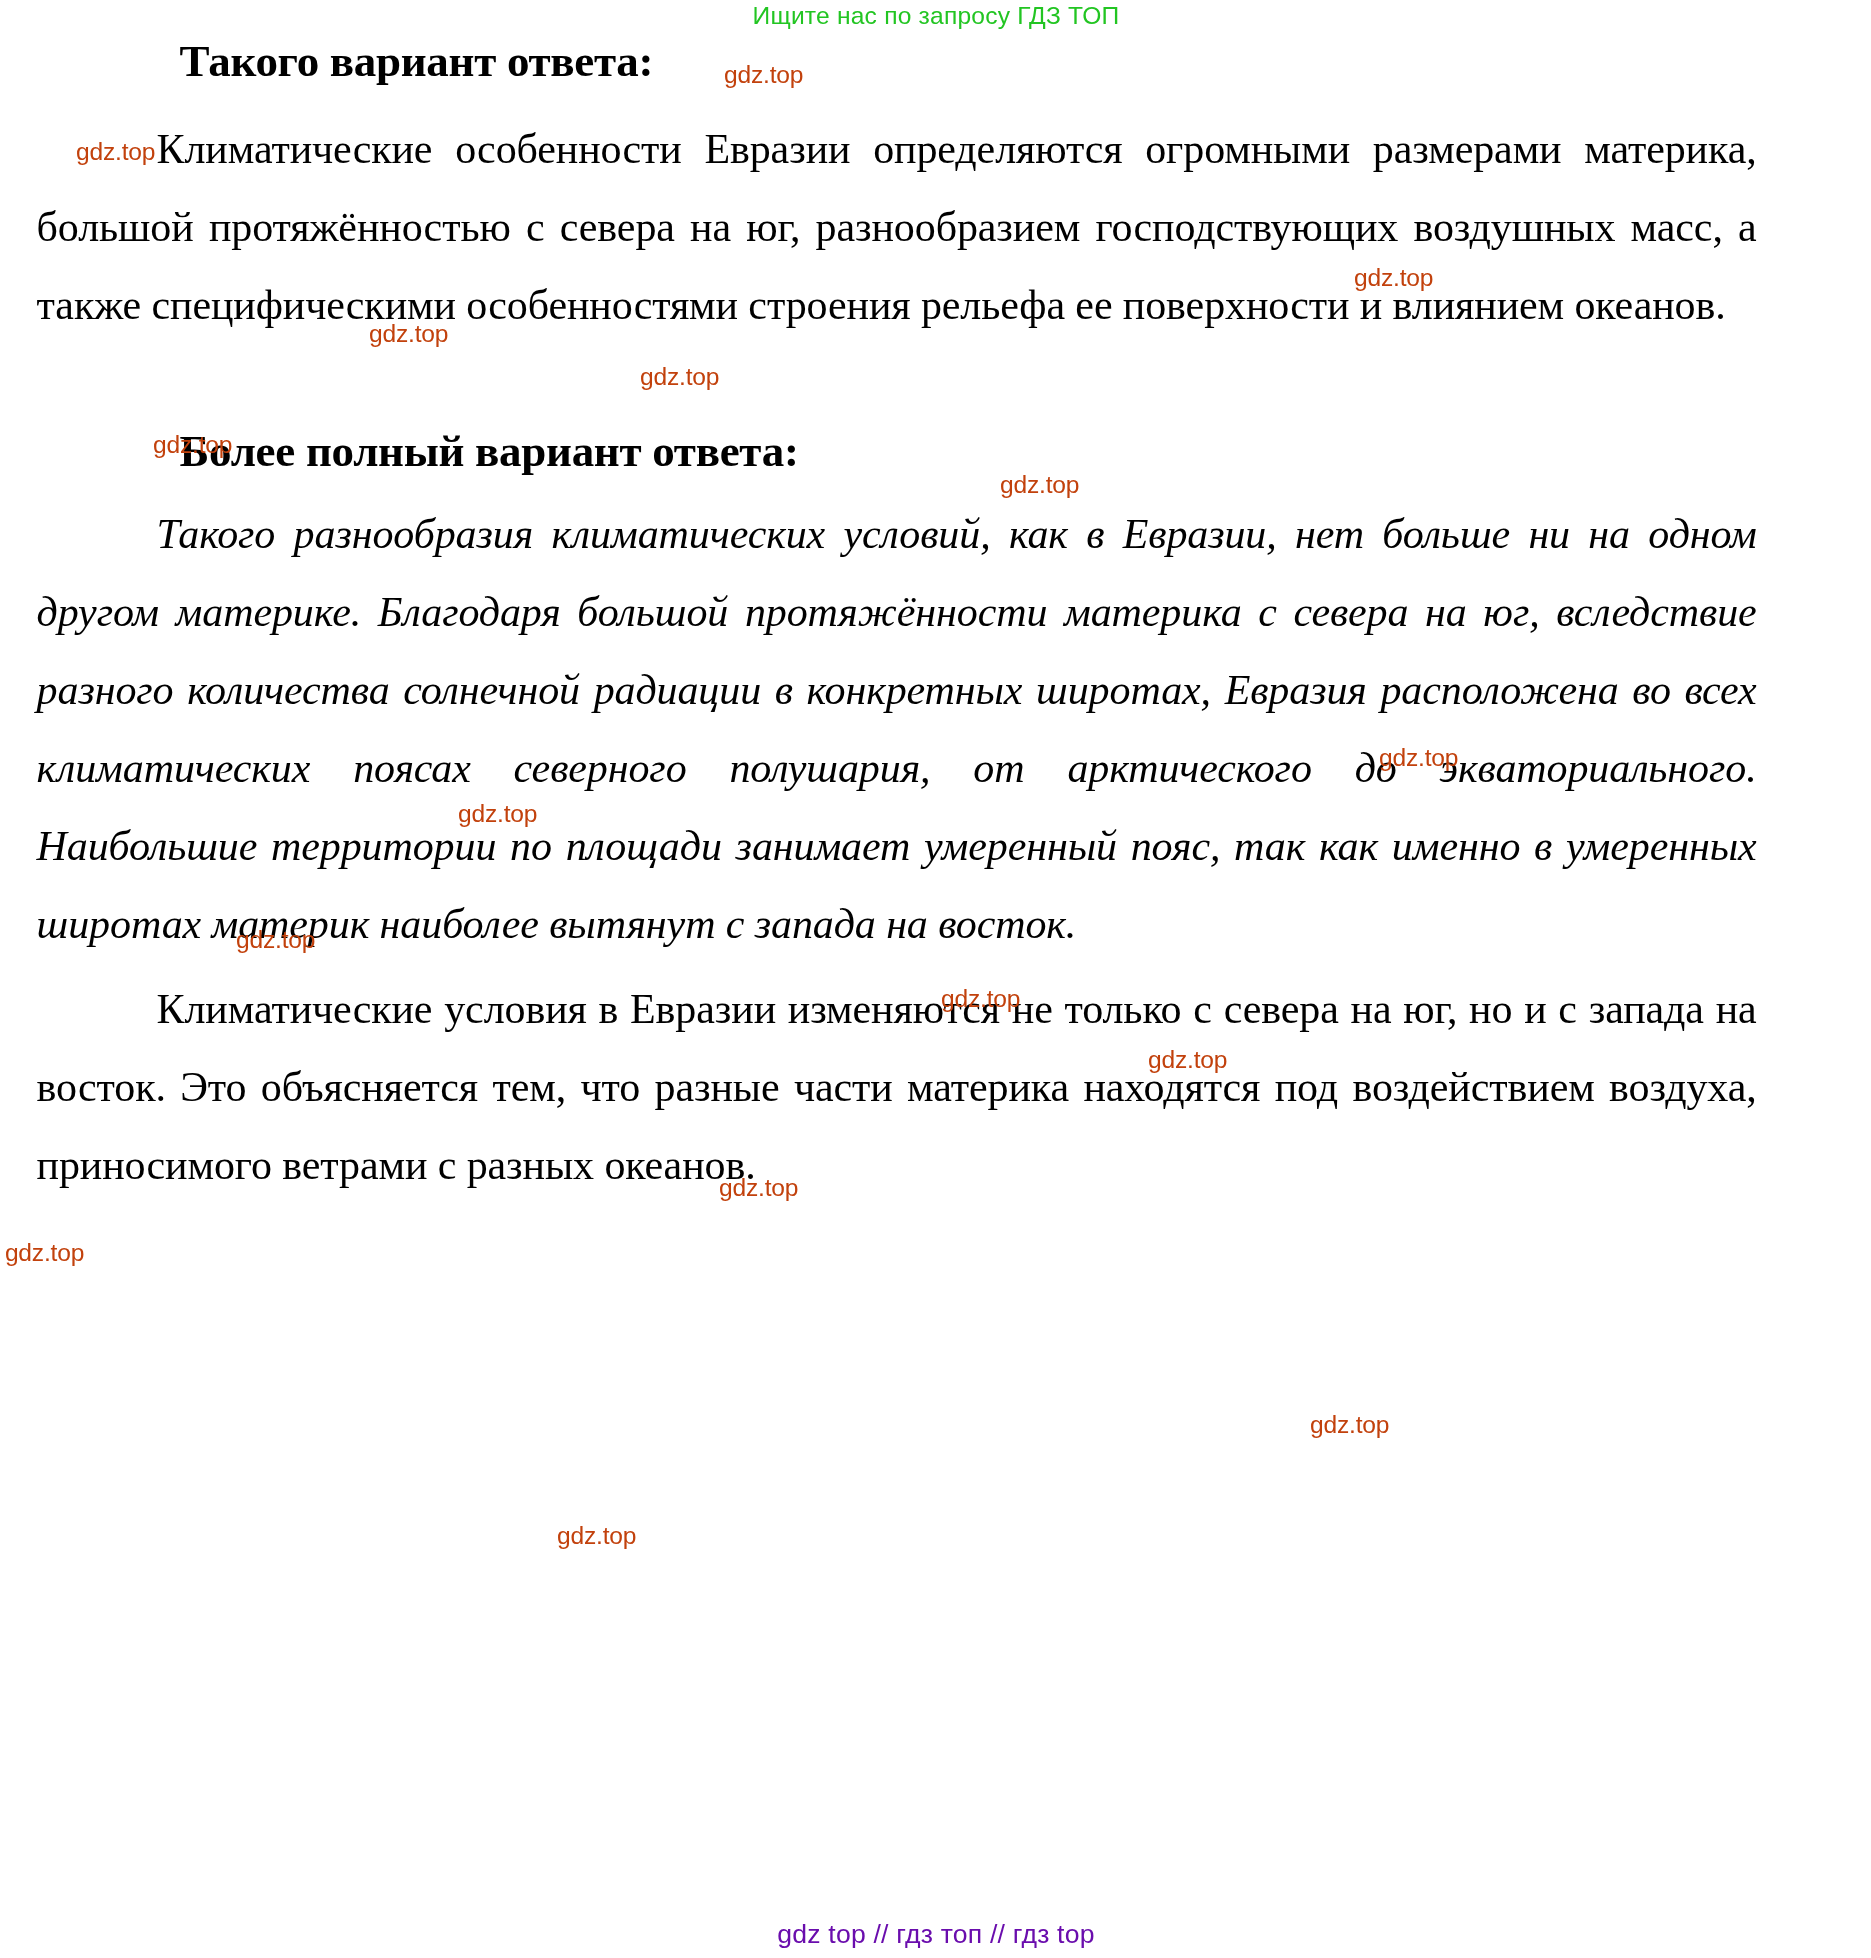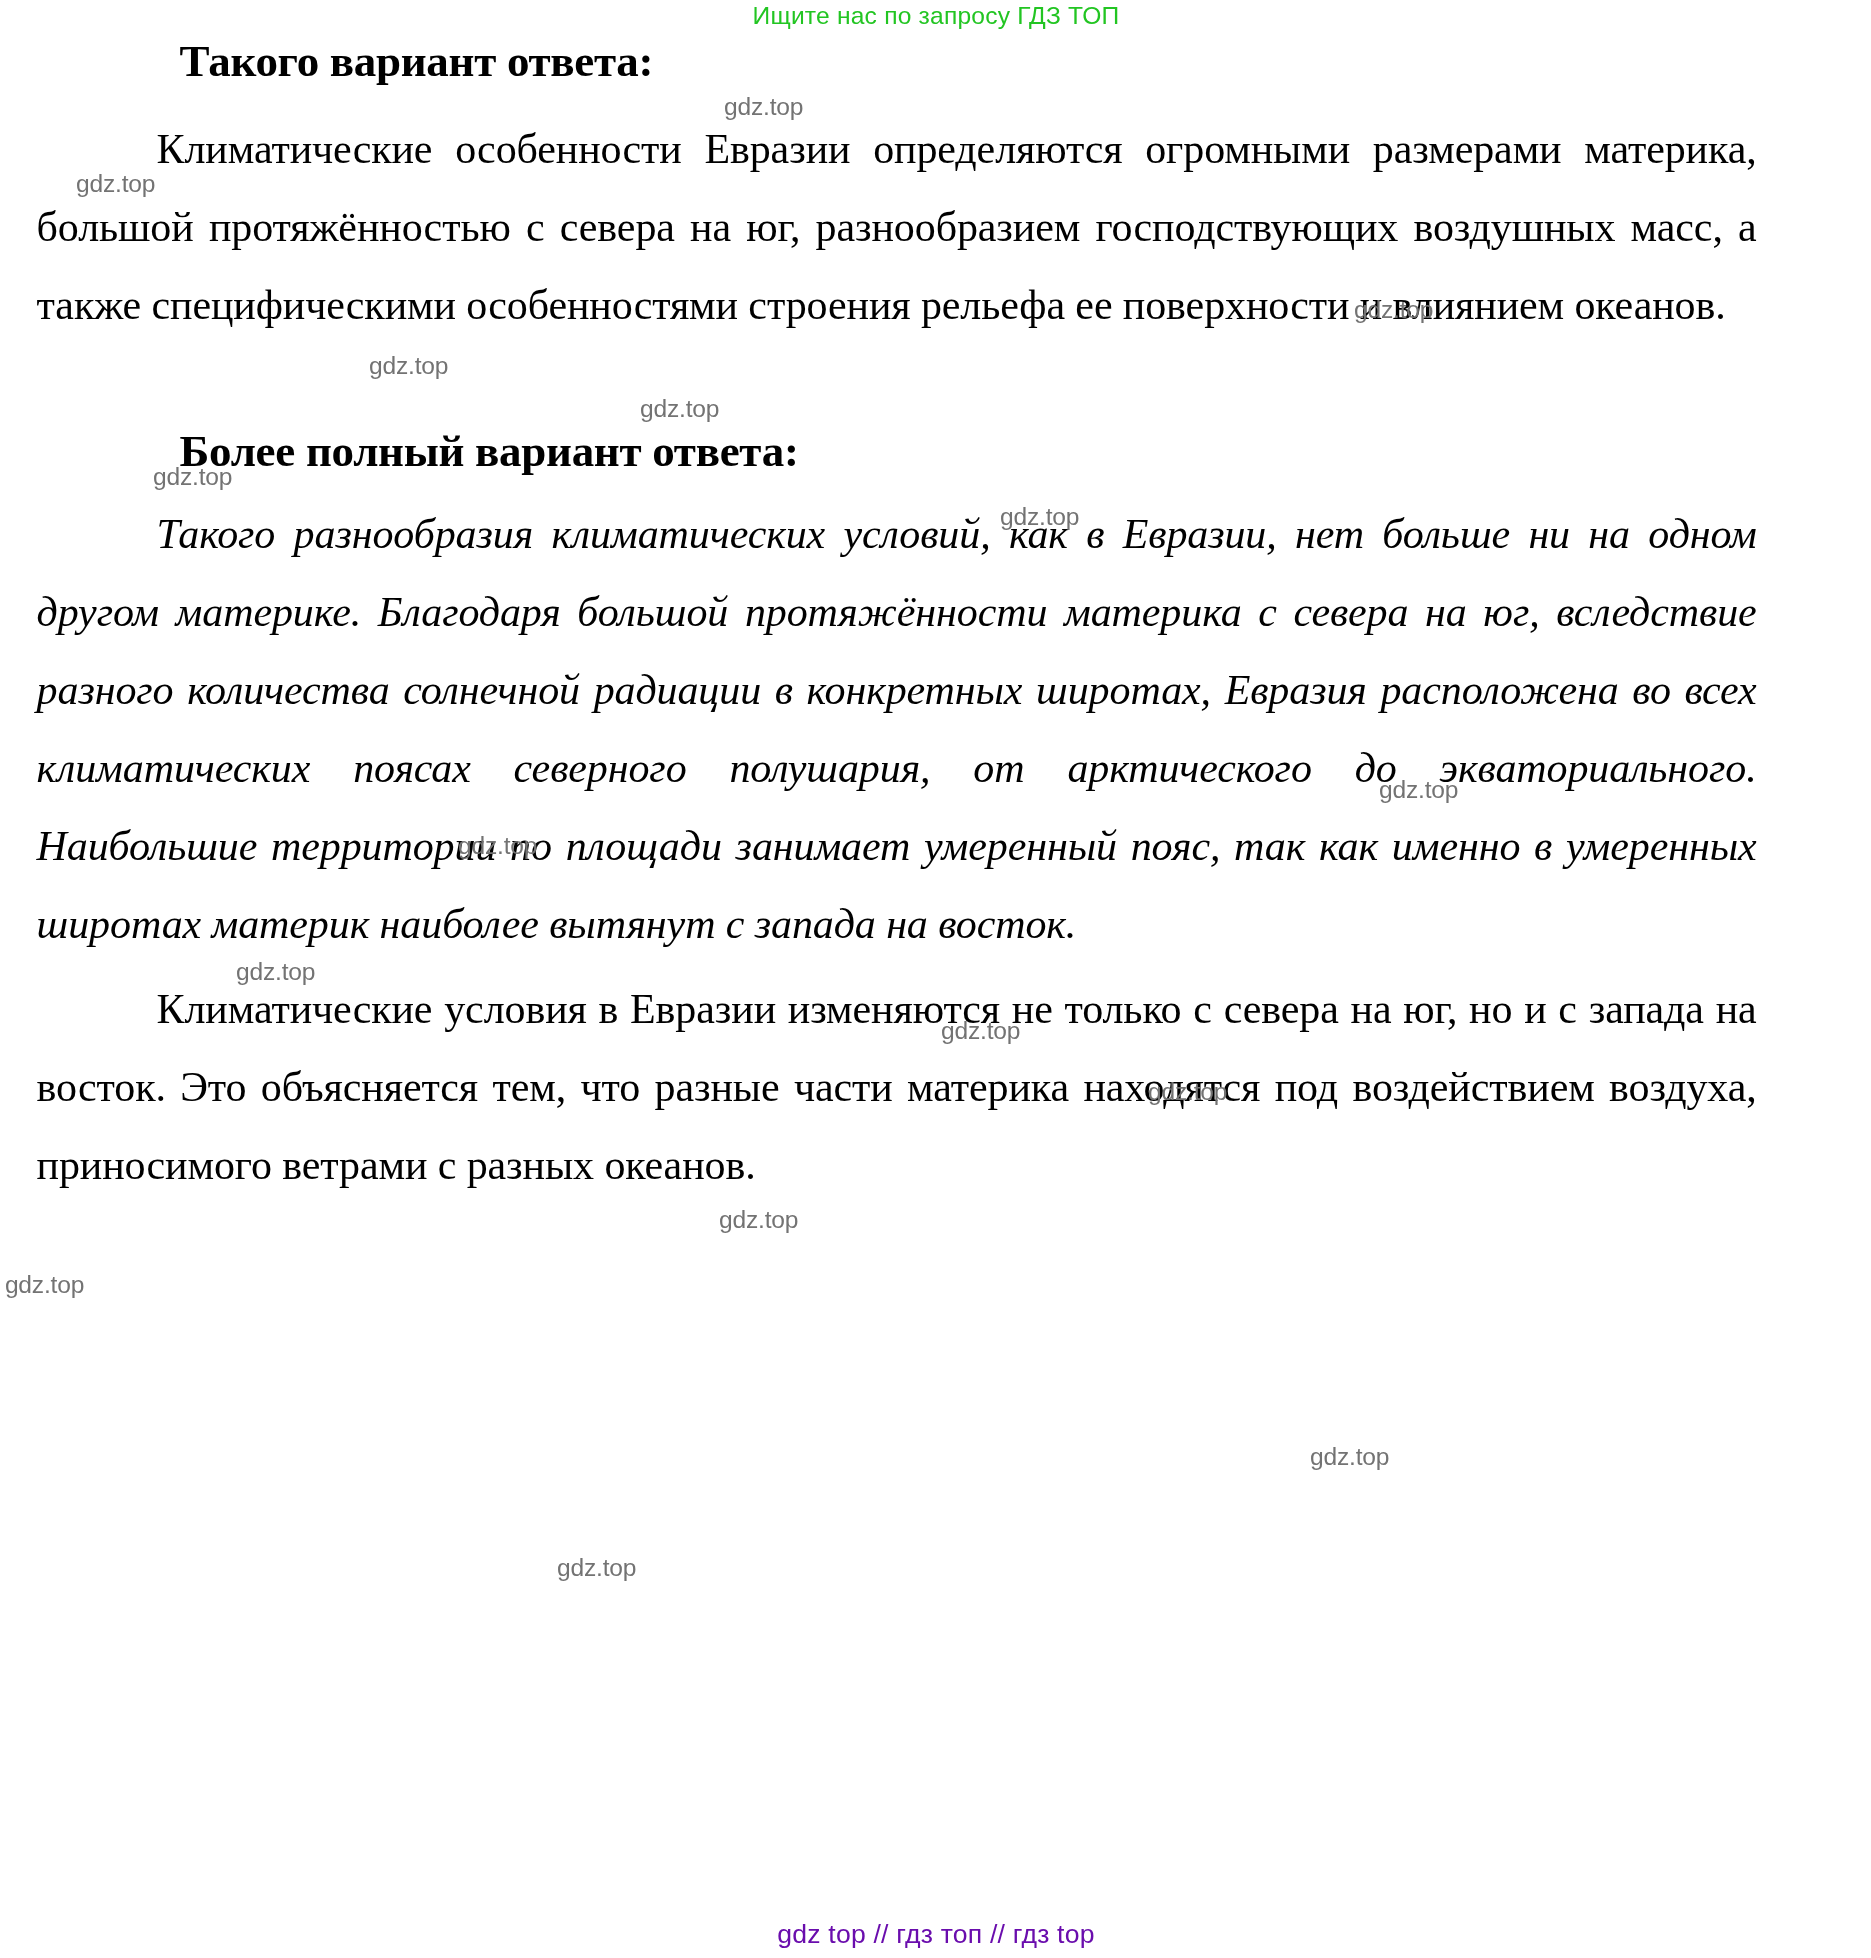--- a/index.html
+++ b/index.html
@@ -78,25 +78,24 @@
   p.pp-2 { margin-top: 21.7px; font-style: italic; }
   p.pp-3 { margin-top: 0px; }
   p.pp-4 { margin-top: 13.8px; }
 
   
   .wm {
     position: absolute;
     font-family: "Liberation Sans", "DejaVu Sans", sans-serif;
     font-size: 24.6px;
     font-weight: 400;
-    color: #737373;
+    color: #c2410c;
     white-space: nowrap;
     pointer-events: none;
     letter-spacing: -0.2px;
-    margin-top: 32px;
   }
 
   
   .footer {
     position: absolute;
     left: 0;
     top: 1919px;
     width: 1872px;
     text-align: center;
   }

